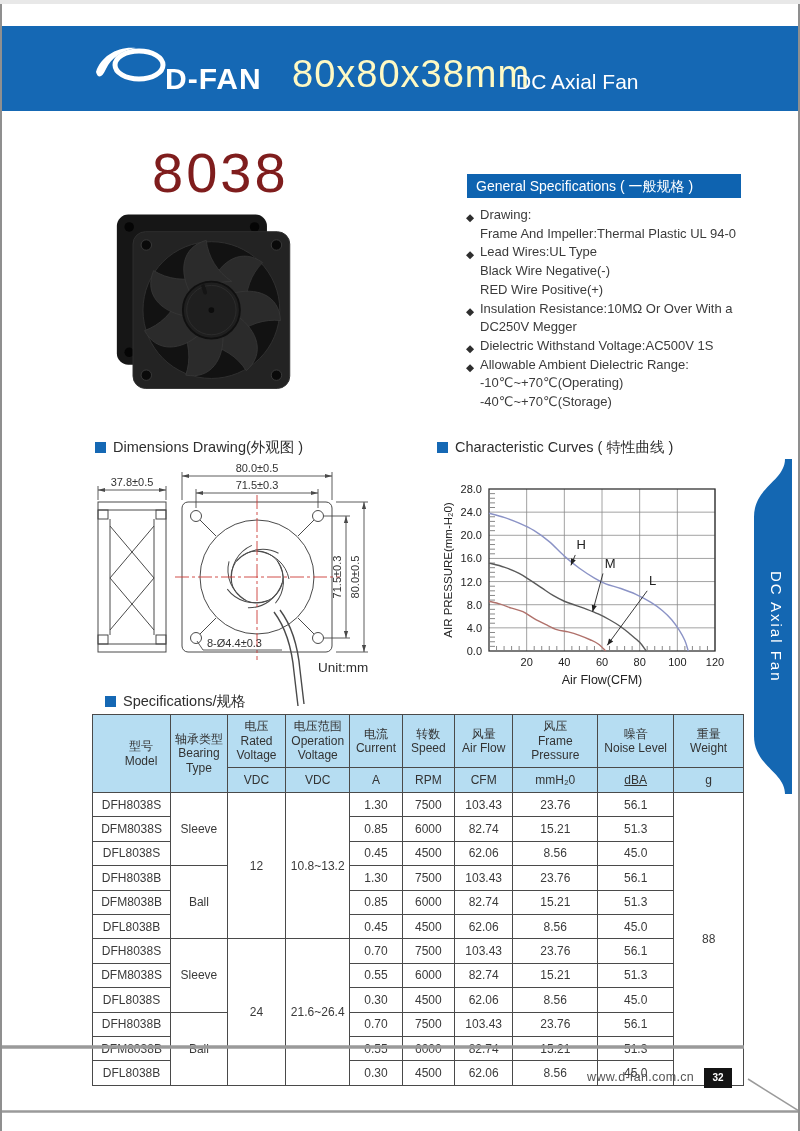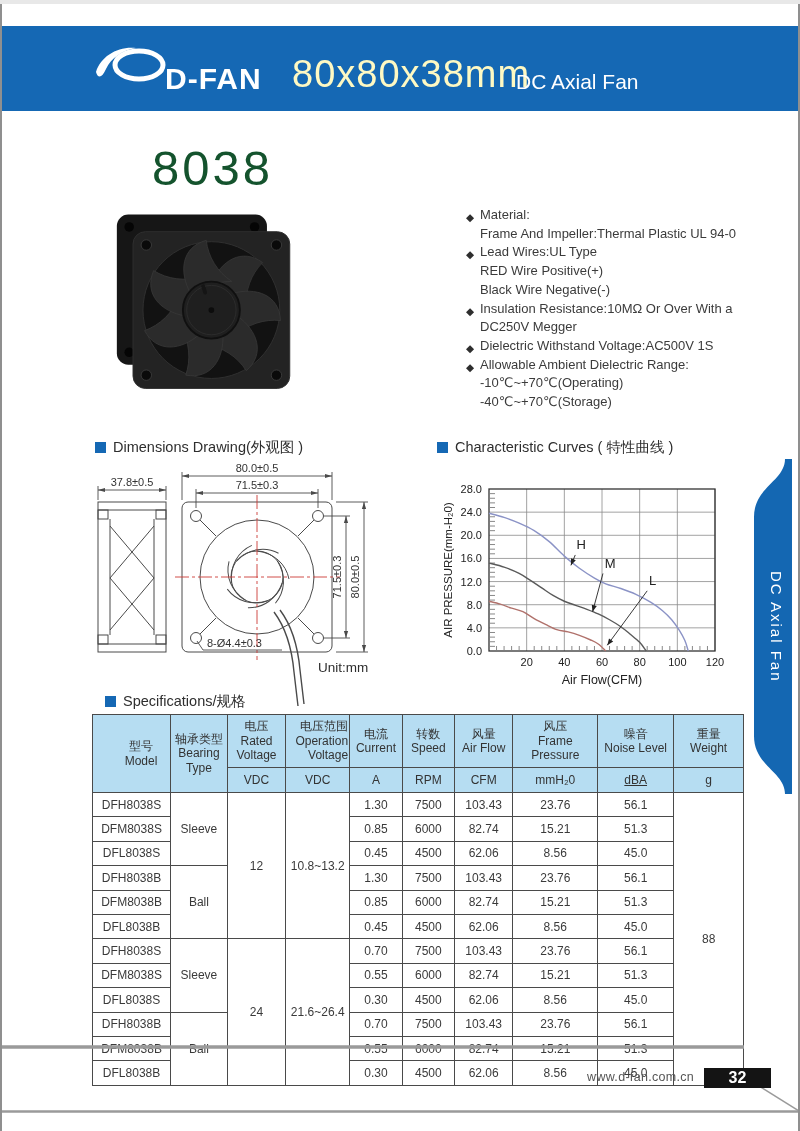--- a/index.html
+++ b/index.html
@@ -6,43 +6,43 @@
   #page{position:relative;width:800px;height:1131px;background:#fff;margin:4px auto;overflow:hidden;
         border-left:2px solid #8f8f8f;border-right:2px solid #8f8f8f;box-sizing:border-box;
         font-family:"Liberation Sans","DejaVu Sans",sans-serif;color:#333;}
   .abs{position:absolute;}
   
   #topbar{left:0;top:22px;width:100%;height:85px;background:#1568b4;}
   #brand{left:163px;top:36px;font-size:30px;font-weight:bold;color:#fff;letter-spacing:1px;}
   #sizetxt{left:290px;top:27px;font-size:38px;color:#fef9c3;letter-spacing:1px;}
   #ptype{left:514px;top:44px;font-size:21px;color:#fff;}
   
-  #model-title{left:150px;top:136px;font-size:49px;color:#14532d;letter-spacing:3px;}
+  #model-title{left:150px;top:136px;font-size:56px;color:#7f1d1d;letter-spacing:3px;}
   
   #gs-bar{left:465px;top:170px;width:274px;height:24px;background:#0e63b0;color:#fff;
           font-size:14px;line-height:24px;padding-left:9px;box-sizing:border-box;}
   #gs-list{left:465px;top:202px;width:300px;font-size:13px;color:#3b3b3b;line-height:18.7px;}
   .gs-line{position:relative;padding-left:13px;}
   .gs-line .dia{position:absolute;left:-1px;top:2px;font-size:10.5px;color:#2e2e2e;}
   
   .sec-title{font-size:14.5px;color:#2e2e2e;}
   .marker{display:inline-block;width:11px;height:11px;background:#1568b4;margin-right:7px;position:relative;top:1px;}
   #dims-title{left:93px;top:434px;}
   #curves-title{left:435px;top:434px;}
   #table-title{left:103px;top:688px;}
   
   #spec-table{position:absolute;left:90px;top:710px;width:652px;border-collapse:collapse;table-layout:fixed;}
   #spec-table th,#spec-table td{border:1px solid #4a4a4a;text-align:center;vertical-align:middle;
        font-weight:normal;padding:1px;overflow:hidden;}
   #spec-table th{background:#b6ddf2;font-size:12px;line-height:14.5px;white-space:pre-line;color:#333;}
   #spec-table td{font-size:12px;color:#3a3a3a;height:21.4px;}
   
   #footer-url{left:540px;top:1066px;width:152px;text-align:right;font-size:12.5px;color:#555;letter-spacing:0.3px;}
-  #page-num{left:702px;top:1064px;width:67px;height:20px;background:#141414;color:#fff;
-            font-size:16px;font-weight:bold;text-align:center;line-height:20px;}
+  #page-num{left:702px;top:1064px;width:28px;height:20px;background:#141414;color:#fff;
+            font-size:10px;font-weight:bold;text-align:center;line-height:20px;}
   
   #side-tab{left:752px;top:455px;width:38px;height:335px;}
   #side-tab .label{position:absolute;left:9px;top:0;width:26px;height:335px;writing-mode:vertical-rl;
        display:flex;align-items:center;justify-content:center;color:#fff;font-size:15px;letter-spacing:2px;}
   svg text{font-family:"Liberation Sans","DejaVu Sans",sans-serif;}
 </style>
 </head>
 <body>
 
 <div id="page">
@@ -78,26 +78,27 @@
         <path d="M0,-28 C10,-52 32,-66 54,-50 C42,-38 35,-20 37,-2 C24,-18 10,-22 0,-28 Z" transform="translate(102.5,108.5) rotate(205.72)" fill="#2b2b2b" stroke="#383838" stroke-width="0.8"></path>
         <path d="M0,-28 C10,-52 32,-66 54,-50 C42,-38 35,-20 37,-2 C24,-18 10,-22 0,-28 Z" transform="translate(102.5,108.5) rotate(257.15)" fill="#2b2b2b" stroke="#383838" stroke-width="0.8"></path>
         <path d="M0,-28 C10,-52 32,-66 54,-50 C42,-38 35,-20 37,-2 C24,-18 10,-22 0,-28 Z" transform="translate(102.5,108.5) rotate(308.58)" fill="#2b2b2b" stroke="#383838" stroke-width="0.8"></path>
       </g>
     <circle cx="102.5" cy="108.5" r="30" fill="#1f1f1f" stroke="#101010" stroke-width="2"></circle>
     <circle cx="102.5" cy="108.5" r="26" fill="none" stroke="#2c2c2c"></circle>
     <rect x="100" y="80" width="4" height="11" rx="2" fill="#151515" transform="rotate(-18 102.5 108.5)"></rect>
     <circle cx="102.5" cy="108.5" r="3" fill="#0c0c0c"></circle>
   </svg>
 
+  <div class="abs" id="gs-bar">General Specifications ( 一般规格 )</div>
   <div class="abs" id="gs-list">
-      <div class="gs-line"><span class="dia">◆</span><span>Material:</span></div>
+      <div class="gs-line"><span class="dia">◆</span><span>Drawing:</span></div>
       <div class="gs-line"><span>Frame And Impeller:Thermal Plastic UL 94-0</span></div>
       <div class="gs-line"><span class="dia">◆</span><span>Lead Wires:UL Type</span></div>
+      <div class="gs-line"><span>Black Wire Negative(-)</span></div>
       <div class="gs-line"><span>RED Wire Positive(+)</span></div>
-      <div class="gs-line"><span>Black Wire Negative(-)</span></div>
       <div class="gs-line"><span class="dia">◆</span><span>Insulation Resistance:10MΩ Or Over With a</span></div>
       <div class="gs-line"><span>DC250V Megger</span></div>
       <div class="gs-line"><span class="dia">◆</span><span>Dielectric Withstand Voltage:AC500V 1S</span></div>
       <div class="gs-line"><span class="dia">◆</span><span>Allowable Ambient Dielectric Range:</span></div>
       <div class="gs-line"><span>-10℃~+70℃(Operating)</span></div>
       <div class="gs-line"><span>-40℃~+70℃(Storage)</span></div>
     </div>
 
   <div class="abs sec-title" id="dims-title">
     <span class="marker"></span><span>Dimensions Drawing(外观图 )</span>
@@ -307,21 +308,21 @@
         <col style="width: 10.7%;">
       </colgroup>
     <thead id="spec-thead">
         <tr>
           <th rowspan="2" style="height: 74px; padding-left: 20px;">型号
 Model</th>
           <th rowspan="2" style="height: 74px;">轴承类型
 Bearing Type</th>
           <th style="height: 50px;">电压
 Rated Voltage</th>
-          <th style="height: 50px; text-align: right;">电压范围
+          <th style="height: 50px;">电压范围
 Operation Voltage</th>
           <th style="height: 50px;">电流
 Current</th>
           <th style="height: 50px;">转数
 Speed</th>
           <th style="height: 50px;">风量
 Air Flow</th>
           <th style="height: 50px;">风压
 Frame Pressure</th>
           <th style="height: 50px;">噪音

